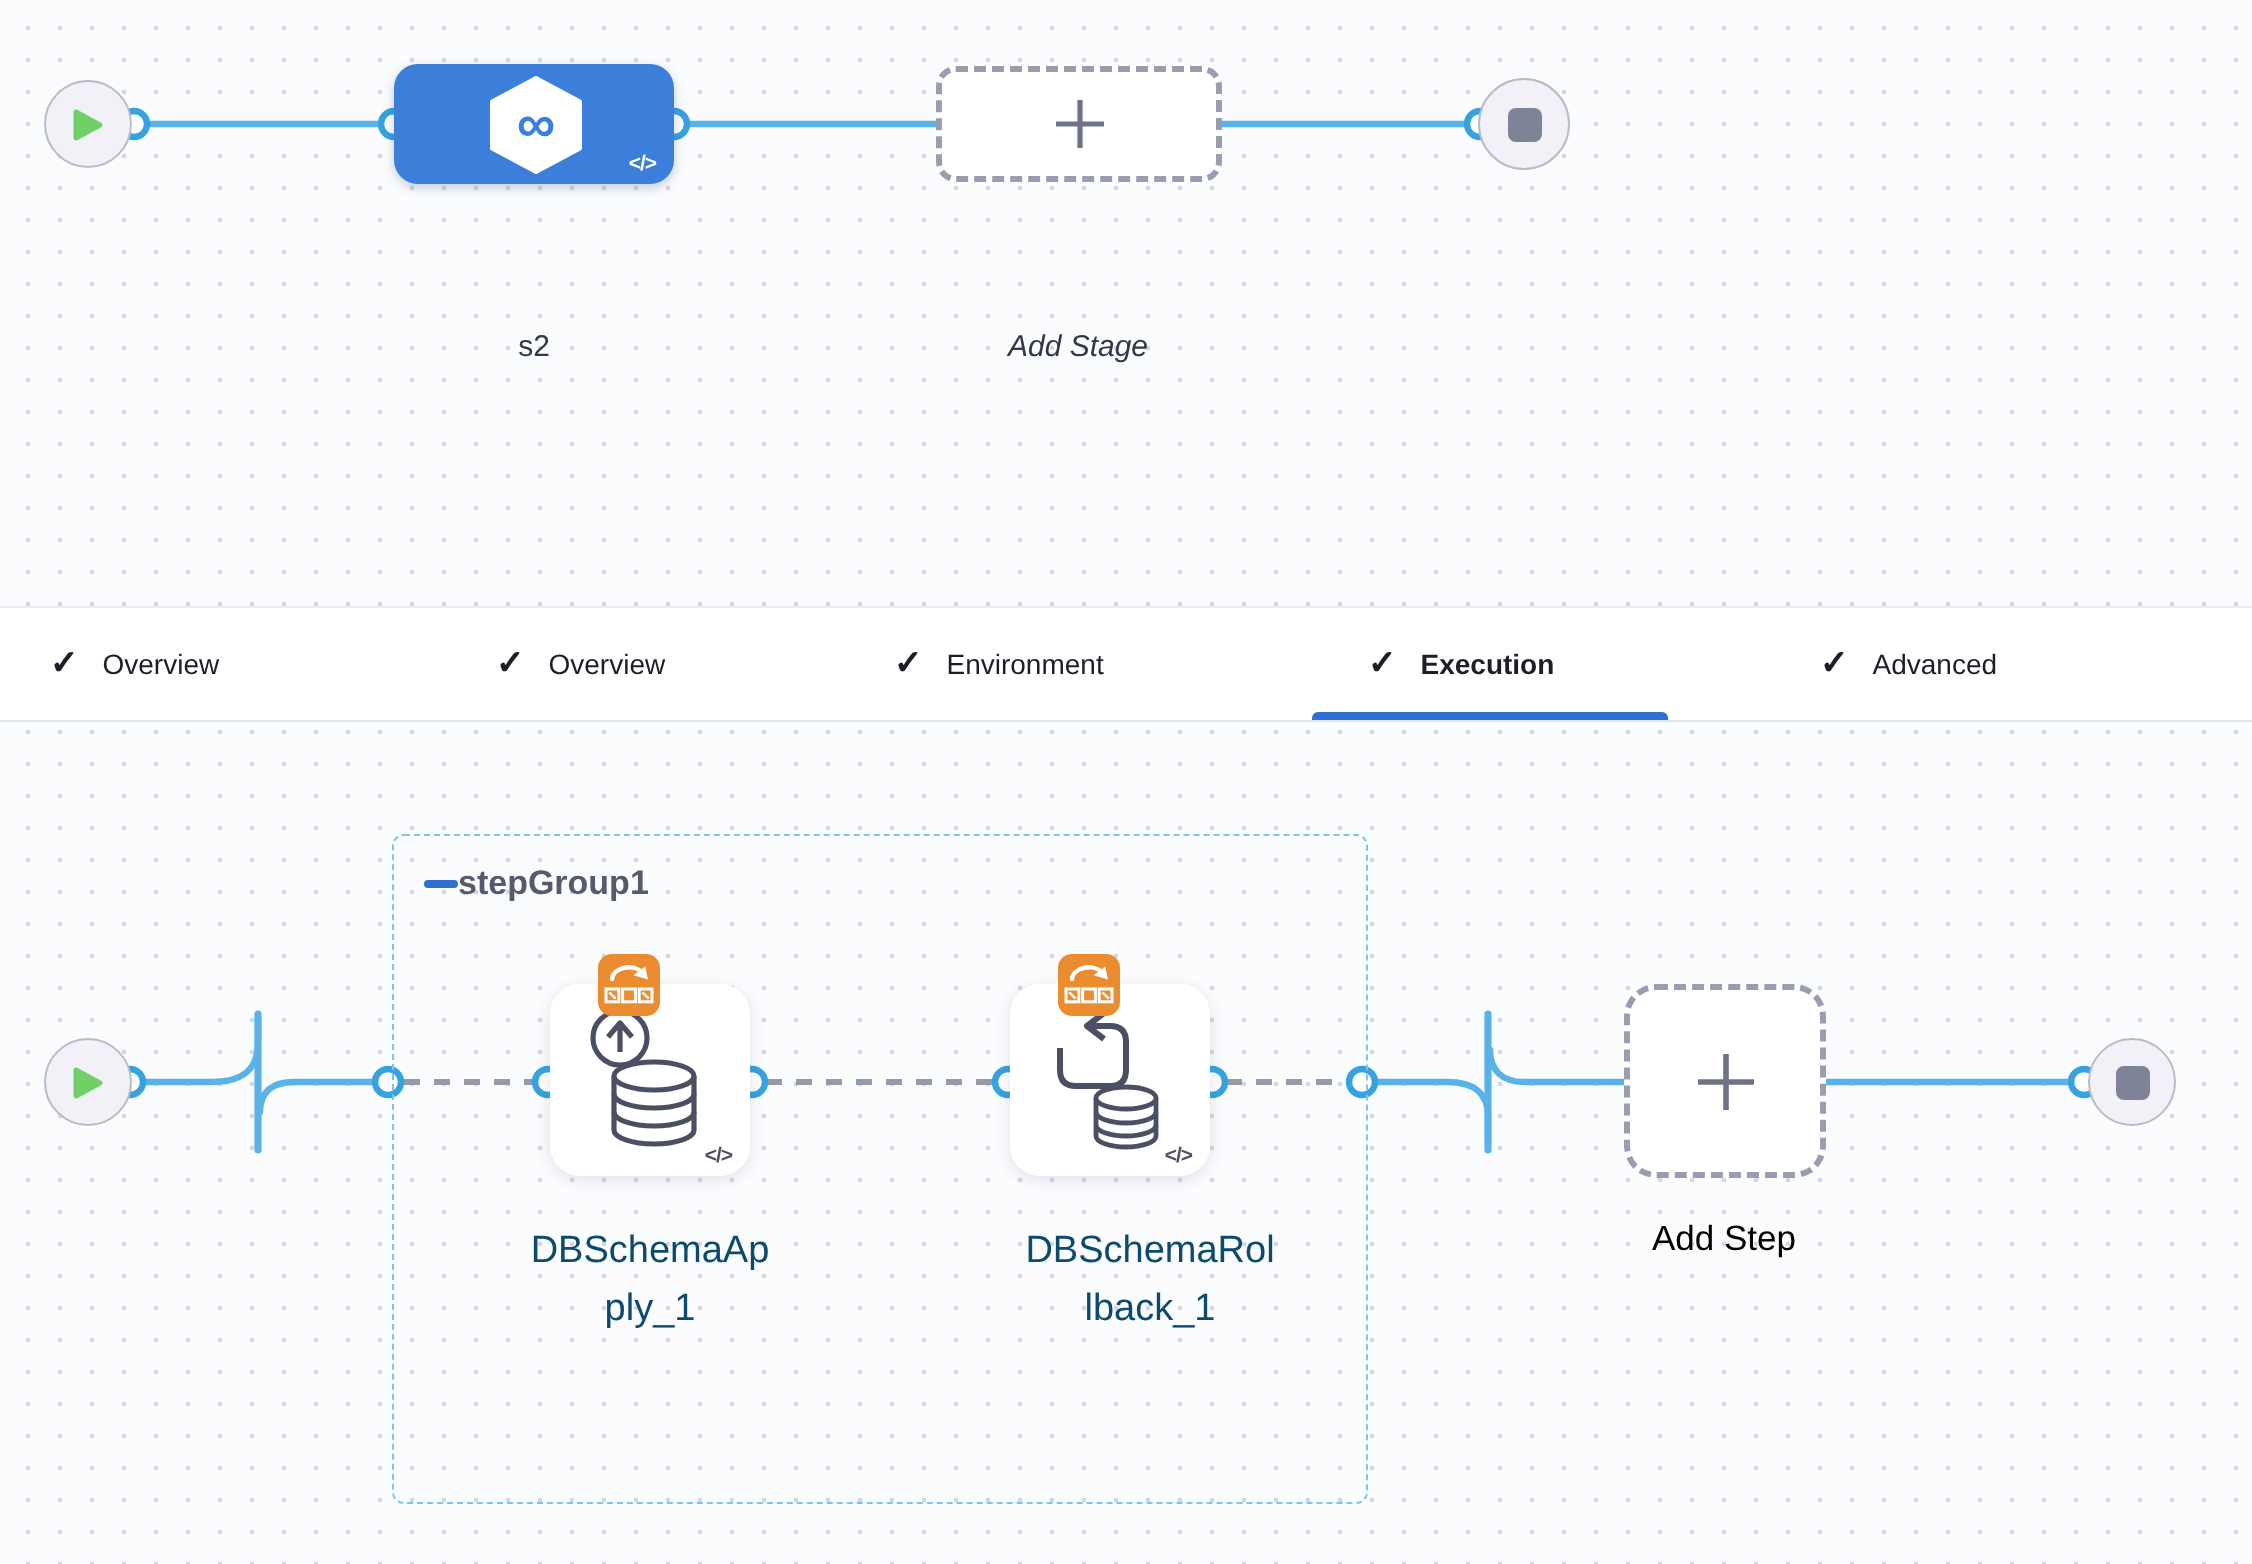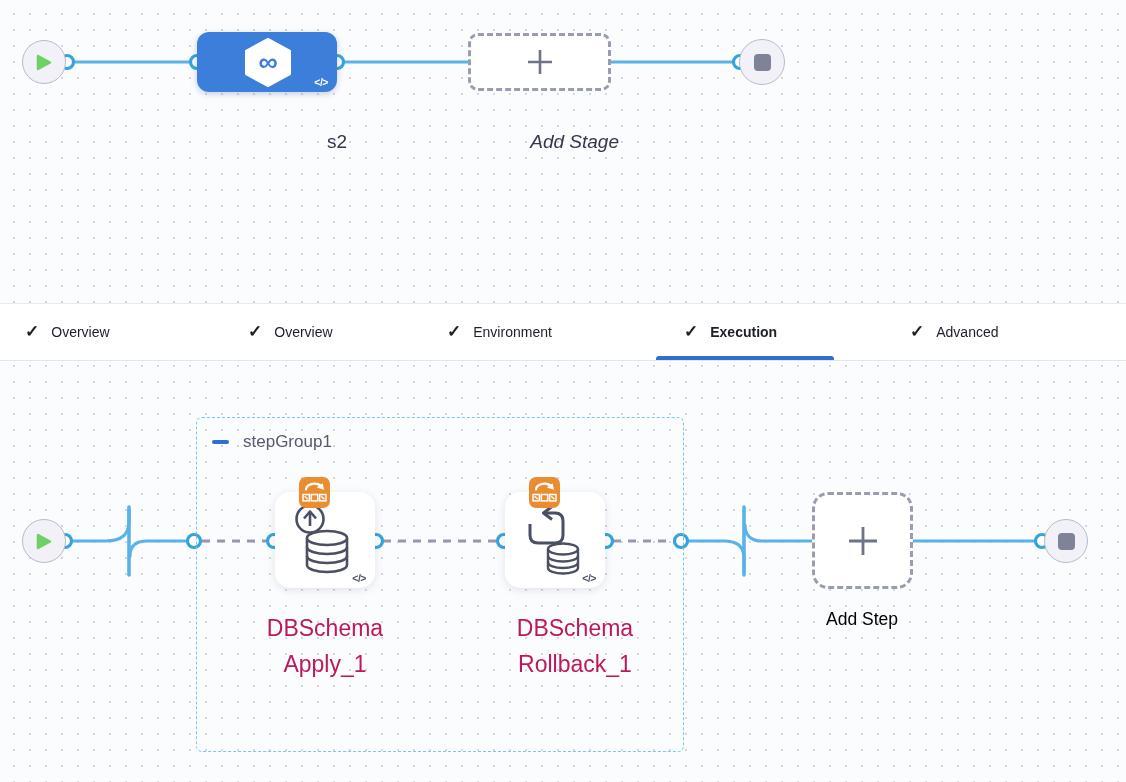--- a/index.html
+++ b/index.html
@@ -22,37 +22,37 @@
     align-items:center;justify-content:center;color:#3c7fda;font-size:27px;font-weight:700;line-height:1;}
   .code-glyph{position:absolute;right:9px;bottom:4px;font-size:10.5px;font-weight:700;letter-spacing:-.5px;}
   .code-white{color:#ffffff;}
   .code-slate{color:#4c5065;}
   
   .add-btn{position:absolute;background:#ffffff;border:3px dashed #9a9db1;box-sizing:border-box;
     display:flex;align-items:center;justify-content:center;}
   .add-stage{left:468px;top:33px;width:143px;height:58px;border-radius:10px;}
   .add-step{left:812px;top:492px;width:101px;height:97px;border-radius:16px;}
   
-  .node-label{position:absolute;text-align:right;color:#343748;font-size:19px;}
-  .step-label{position:absolute;text-align:center;color:#be185d;font-size:23px;line-height:1.55;
+  .node-label{position:absolute;text-align:center;color:#343748;font-size:15px;margin-top:34px;}
+  .step-label{position:absolute;text-align:center;color:#0c4a6e;font-size:19px;line-height:1.55;
     word-break:break-all;}
   .addstep-label{position:absolute;text-align:center;color:#000000;font-size:17.5px;}
   
   .tabbar{position:absolute;left:0;top:303px;width:1126px;height:56px;background:#ffffff;
     border-top:1px solid #eaebf0;border-bottom:1px solid #e3e5ec;box-sizing:content-box;}
   .tab{position:absolute;top:0;height:56px;display:flex;align-items:center;gap:12px;cursor:pointer;}
   .tab .check{font-size:17px;font-weight:700;color:#1c1e29;transform:translateY(-1px);}
   .tab .tlabel{font-size:14px;color:#1c1e29;}
   .tab.active .tlabel{font-weight:700;text-align:center;}
   .tab-underline{position:absolute;left:656px;bottom:0;width:178px;height:4px;background:#2e6fd0;
     border-radius:3px 3px 0 0;}
   
   .step-group{position:absolute;left:196px;top:417px;width:488px;height:335px;box-sizing:border-box;
     border:1.6px dashed #7cc5ec;border-radius:6px;}
-  .group-header{position:absolute;left:212px;top:432px;display:flex;align-items:center;gap:14px;}
+  .group-header{position:absolute;left:212px;top:432px;display:flex;align-items:center;font-weight:bold;}
   .collapse-btn{width:17px;height:4px;border-radius:2px;background:#2e6fd0;cursor:pointer;}
   .group-title{font-size:17px;color:#565a6e;}
   
   .step-card{position:absolute;top:492px;width:100px;height:96px;background:#ffffff;border-radius:15px;
     box-shadow:0 2px 8px rgba(45,55,90,.13);}
   .badge{position:absolute;left:24px;top:-15px;width:31px;height:31px;border-radius:7px;background:#ec8c31;}
   .svg-layer{position:absolute;left:0;top:0;pointer-events:none;}
 </style>
 </head>
 <body>

